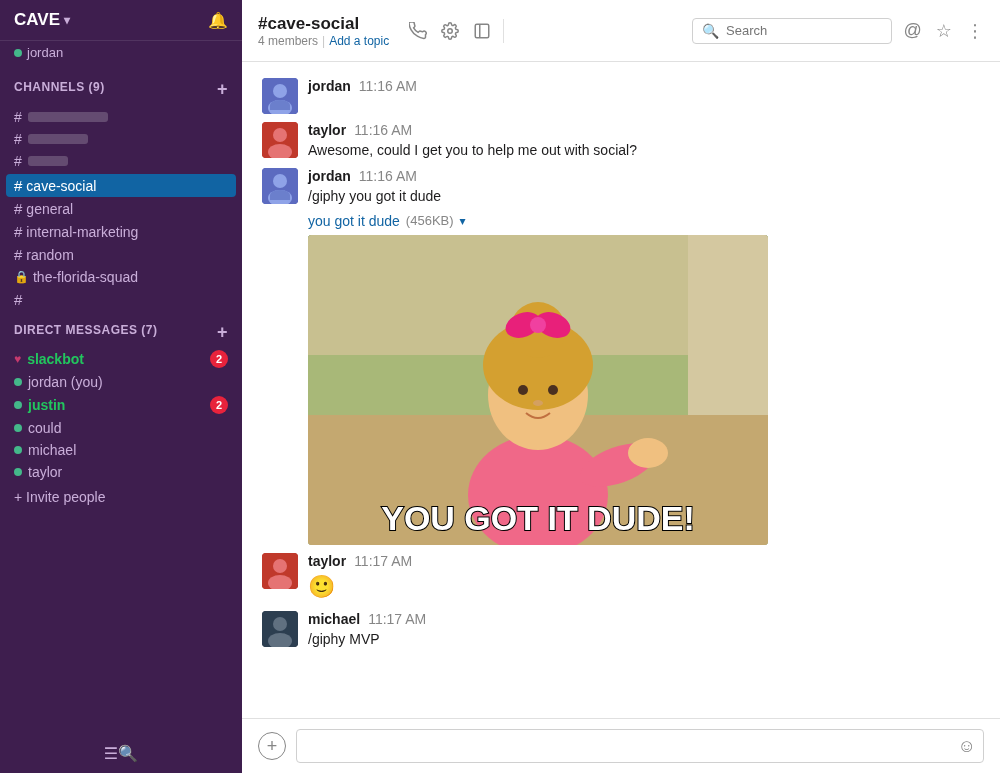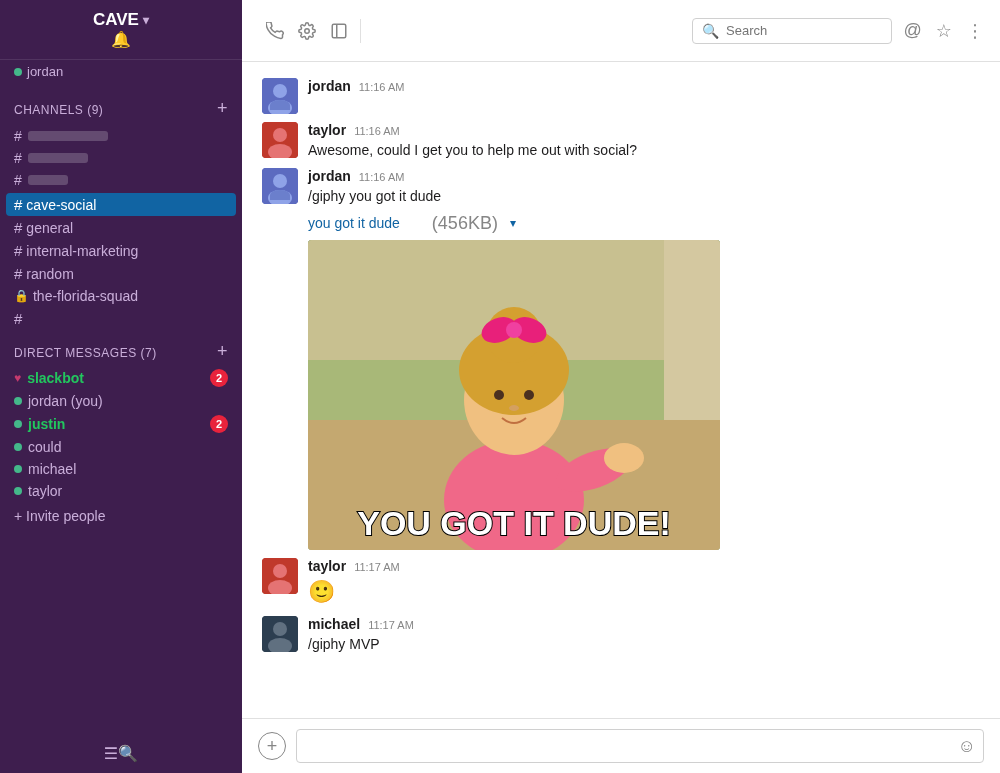--- a/index.html
+++ b/index.html
@@ -16,21 +16,20 @@
       height: 773px;
       overflow: hidden;
     }
 
     #sidebar-header {
       display: flex;
       align-items: center;
       justify-content: space-between;
       padding: 10px 14px;
       border-bottom: 1px solid rgba(255,255,255,0.1);
-      flex-direction: column;
     }
 
     #workspace-name {
       color: #fff;
       font-weight: 700;
       font-size: 17px;
       display: flex;
       align-items: center;
       gap: 4px;
     }
@@ -58,25 +57,25 @@
     }
 
     .bell-icon {
       font-size: 16px;
       color: #c9aed9;
       cursor: pointer;
     }
 
     .section-header {
       display: flex;
-      align-items: flex-end;
+      align-items: flex-start;
       justify-content: space-between;
       padding: 12px 14px 6px;
       font-size: 12px;
-      font-weight: 400;
+      font-weight: 700;
       color: #c9aed9;
       text-transform: uppercase;
       letter-spacing: 0.5px;
       gap: 20px;
     }
 
     .section-header .add-btn {
       font-size: 18px;
       color: #c9aed9;
       cursor: pointer;
@@ -337,62 +336,61 @@
       margin-bottom: 2px;
     }
 
     .msg-author {
       font-weight: 700;
       font-size: 14px;
       color: #1d1c1d;
     }
 
     .msg-time {
-      font-size: 11px;
+      font-size: 14px;
       color: #868686;
     }
 
     .msg-text {
       font-size: 14px;
       color: #1d1c1d;
       line-height: 1.46;
     }
 
     
     .gif-attachment {
       margin-top: 6px;
     }
 
     .gif-link-row {
       display: flex;
       align-items: center;
-      gap: 12px;
+      gap: 6px;
       margin-bottom: 6px;
     }
 
     .gif-link {
       color: #1164a3;
       font-size: 14px;
       text-decoration: none;
       font-weight: 500;
     }
 
     .gif-size {
       color: #868686;
-      font-size: 18px;
-      margin-left: 20px;
+      font-size: 13px;
     }
 
     .gif-dropdown {
       color: #1164a3;
       font-size: 12px;
     }
 
     .gif-image-box {
-      width: 412px;
+      width: 460px;
       height: 310px;
       border-radius: 4px;
       overflow: hidden;
       background: #404040;
       position: relative;
     }
 
     
     .gif-scene {
       width: 100%;
@@ -644,20 +642,28 @@
   </div>
 
   <div id="sidebar-footer">
     <span class="footer-icon">☰🔍</span>
   </div>
 </div>
 
 <div id="main">
 
   <div id="channel-header">
+    <div id="channel-title-area">
+      <div id="channel-name">#cave-social</div>
+      <div id="channel-meta">
+        <span>4 members</span>
+        <span class="sep">|</span>
+        <span class="add-topic">Add a topic</span>
+      </div>
+    </div>
 
     <div class="header-icons">
       <button class="header-icon-btn">
         <svg width="18" height="18" viewBox="0 0 24 24" fill="none" stroke="#868686" stroke-width="2">
             <path d="M22 16.92v3a2 2 0 01-2.18 2 19.79 19.79 0 01-8.63-3.07A19.5 19.5 0 013.07 10.8 19.79 19.79 0 01.07 2.18 2 2 0 012.04 0h3a2 2 0 012 1.72 12.84 12.84 0 00.7 2.81 2 2 0 01-.45 2.11L6.11 7.84a16 16 0 006.06 6.06l1.2-1.2a2 2 0 012.11-.45 12.84 12.84 0 002.81.7A2 2 0 0122 16.92z"></path>
           </svg>
       </button>
       <button class="header-icon-btn">
         <svg width="18" height="18" viewBox="0 0 24 24" fill="none" stroke="#868686" stroke-width="2">
             <circle cx="12" cy="12" r="3"></circle>

